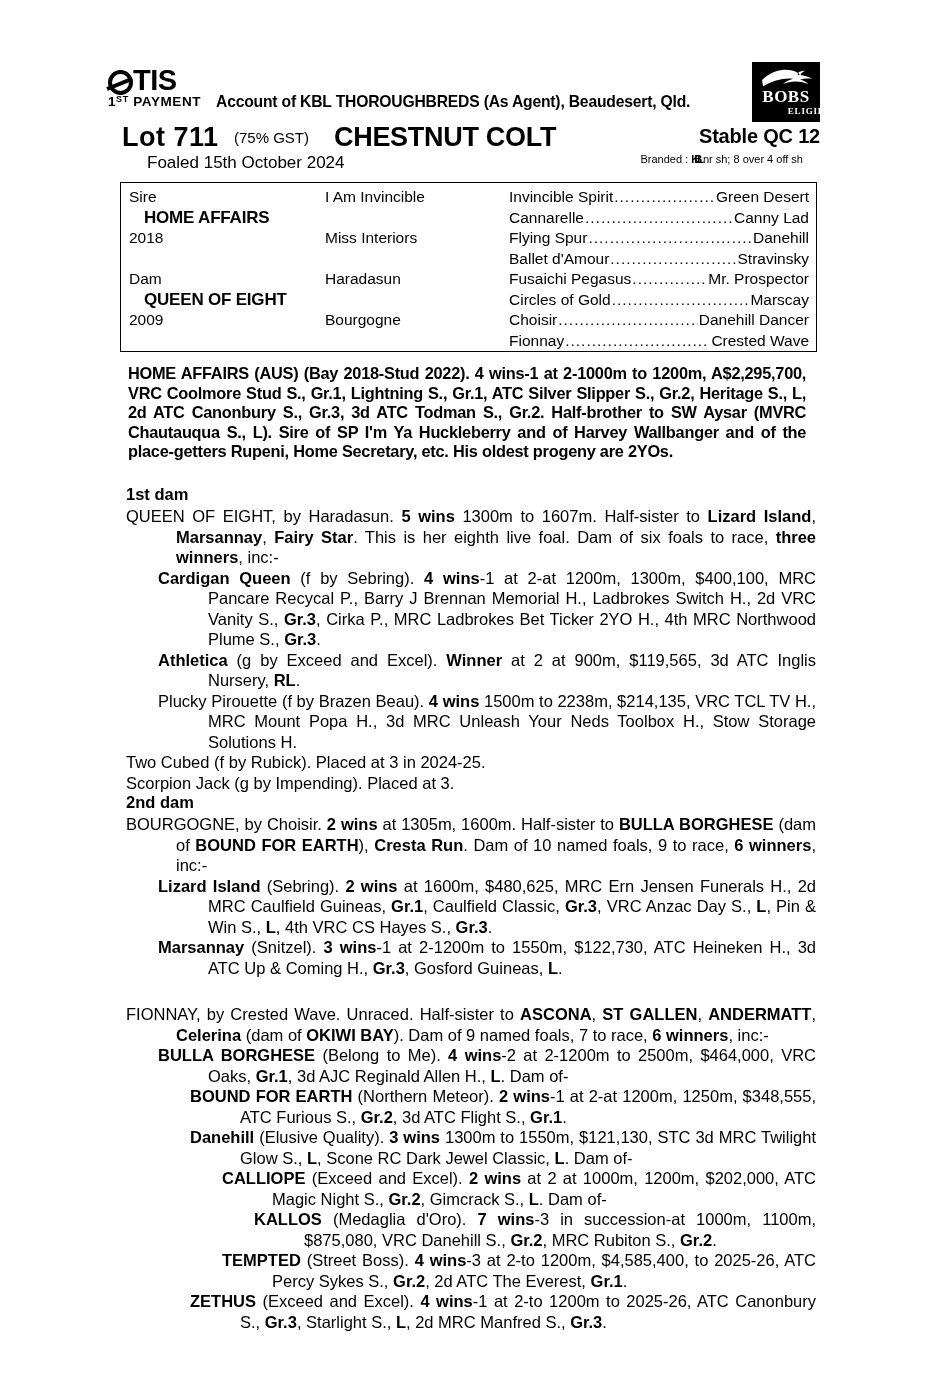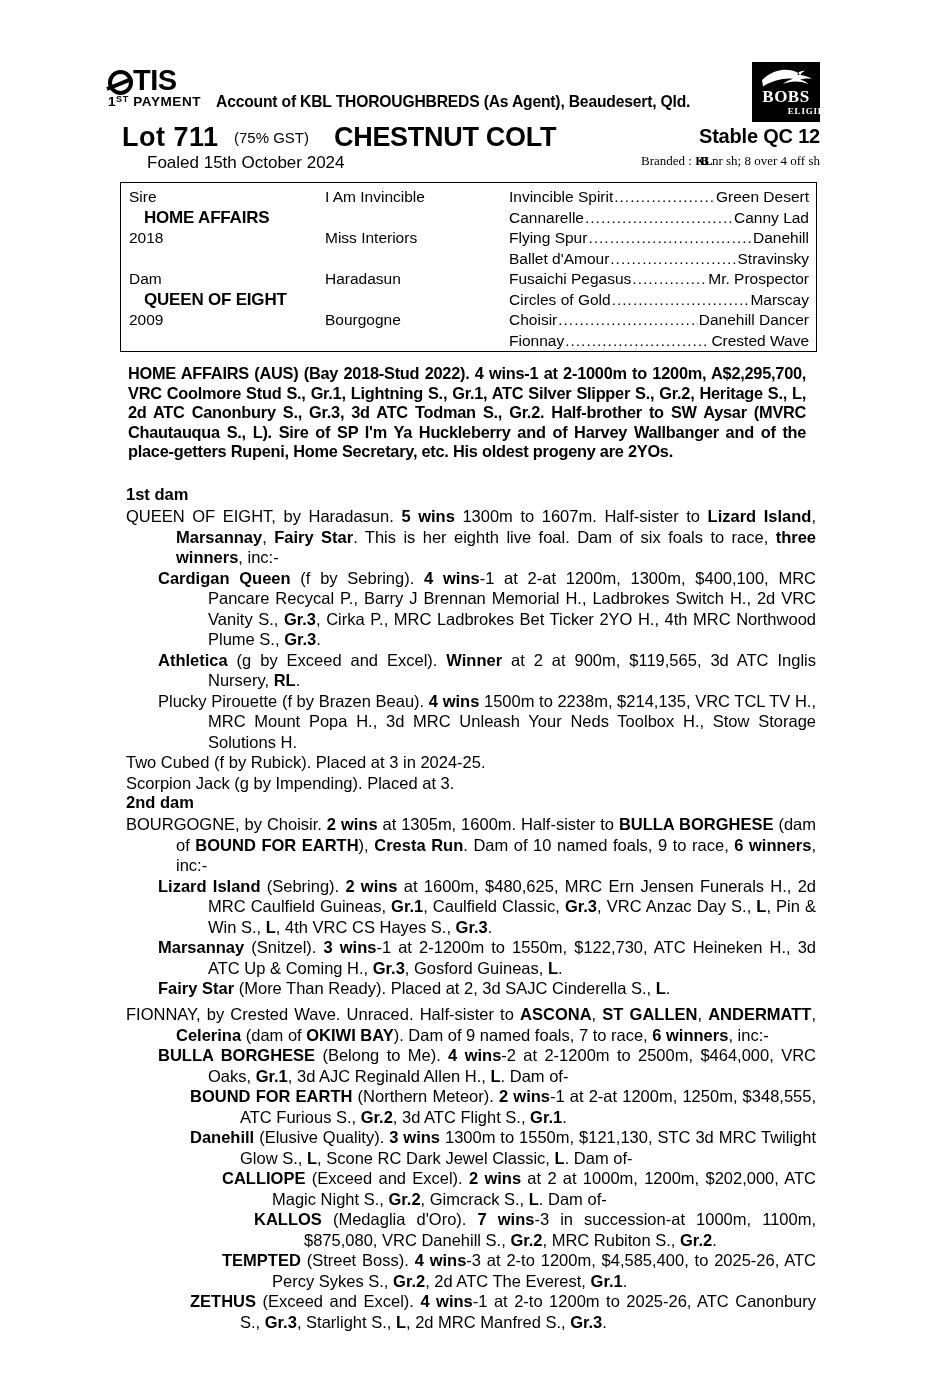--- a/index.html
+++ b/index.html
@@ -202,24 +202,24 @@
     position: absolute;
     left: 0px;
     top: 0px;
     font-family: "Liberation Sans", sans-serif;
     font-size: 17px;
     white-space: nowrap;
     margin-left: 25px;
   }
   .branded-label {
     position: absolute;
-    right: 0px;
+    right: 17px;
     top: 0px;
-    font-family: Liberation Serif, serif;
-    font-size: 13px;
+    font-family: Liberation Sans, sans-serif;
+    font-size: 11px;
     white-space: nowrap;
   }
   .brand-mark {
     font-weight: bold;
     letter-spacing: -5px;
     display: inline-block;
     margin: 0 1px 0 0;
   }
 
   
@@ -443,21 +443,20 @@
       <p class="entry i2"><b>Athletica</b> (g by Exceed and Excel). <b>Winner</b> at 2 at 900m, $119,565, 3d ATC Inglis Nursery, <b>RL</b>.</p>
       <p class="entry i2">Plucky Pirouette (f by Brazen Beau). <b>4 wins</b> 1500m to 2238m, $214,135, VRC TCL TV H., MRC Mount Popa H., 3d MRC Unleash Your Neds Toolbox H., Stow Storage Solutions H.</p>
       <p class="entry i1 noflow">Two Cubed (f by Rubick). Placed at 3 in 2024-25.</p>
       <p class="entry i1 noflow">Scorpion Jack (g by Impending). Placed at 3.</p>
     </div>
   <div class="dam-section s2" id="dam-2">
       <div class="dam-heading">2nd dam</div>
       <p class="entry i1">BOURGOGNE, by Choisir. <b>2 wins</b> at 1305m, 1600m. Half-sister to <b>BULLA BORGHESE</b> (dam of <b>BOUND FOR EARTH</b>), <b>Cresta Run</b>. Dam of 10 named foals, 9 to race, <b>6 winners</b>, inc:-</p>
       <p class="entry i2"><b>Lizard Island</b> (Sebring). <b>2 wins</b> at 1600m, $480,625, MRC Ern Jensen Funerals H., 2d MRC Caulfield Guineas, <b>Gr.1</b>, Caulfield Classic, <b>Gr.3</b>, VRC Anzac Day S., <b>L</b>, Pin &amp; Win S., <b>L</b>, 4th VRC CS Hayes S., <b>Gr.3</b>.</p>
       <p class="entry i2"><b>Marsannay</b> (Snitzel). <b>3 wins</b>-1 at 2-1200m to 1550m, $122,730, ATC Heineken H., 3d ATC Up &amp; Coming H., <b>Gr.3</b>, Gosford Guineas, <b>L</b>.</p>
-      <p class="entry i2 noflow"><b>Fairy Star</b> (More Than Ready). Placed at 2, 3d SAJC Cinderella S., <b>L</b>.</p>
     </div>
   <div class="dam-section s3" id="dam-3">
       <p class="entry i1">FIONNAY, by Crested Wave. Unraced. Half-sister to <b>ASCONA</b>, <b>ST GALLEN</b>, <b>ANDERMATT</b>, <b>Celerina</b> (dam of <b>OKIWI BAY</b>). Dam of 9 named foals, 7 to race, <b>6 winners</b>, inc:-</p>
       <p class="entry i2"><b>BULLA BORGHESE</b> (Belong to Me). <b>4 wins</b>-2 at 2-1200m to 2500m, $464,000, VRC Oaks, <b>Gr.1</b>, 3d AJC Reginald Allen H., <b>L</b>. Dam of-</p>
       <p class="entry i3"><b>BOUND FOR EARTH</b> (Northern Meteor). <b>2 wins</b>-1 at 2-at 1200m, 1250m, $348,555, ATC Furious S., <b>Gr.2</b>, 3d ATC Flight S., <b>Gr.1</b>.</p>
       <p class="entry i3"><b>Danehill</b> (Elusive Quality). <b>3 wins</b> 1300m to 1550m, $121,130, STC 3d MRC Twilight Glow S., <b>L</b>, Scone RC Dark Jewel Classic, <b>L</b>. Dam of-</p>
       <p class="entry i4"><b>CALLIOPE</b> (Exceed and Excel). <b>2 wins</b> at 2 at 1000m, 1200m, $202,000, ATC Magic Night S., <b>Gr.2</b>, Gimcrack S., <b>L</b>. Dam of-</p>
       <p class="entry i5"><b>KALLOS</b> (Medaglia d'Oro). <b>7 wins</b>-3 in succession-at 1000m, 1100m, $875,080, VRC Danehill S., <b>Gr.2</b>, MRC Rubiton S., <b>Gr.2</b>.</p>
       <p class="entry i4"><b>TEMPTED</b> (Street Boss). <b>4 wins</b>-3 at 2-to 1200m, $4,585,400, to 2025-26, ATC Percy Sykes S., <b>Gr.2</b>, 2d ATC The Everest, <b>Gr.1</b>.</p>
       <p class="entry i3"><b>ZETHUS</b> (Exceed and Excel). <b>4 wins</b>-1 at 2-to 1200m to 2025-26, ATC Canonbury S., <b>Gr.3</b>, Starlight S., <b>L</b>, 2d MRC Manfred S., <b>Gr.3</b>.</p>

